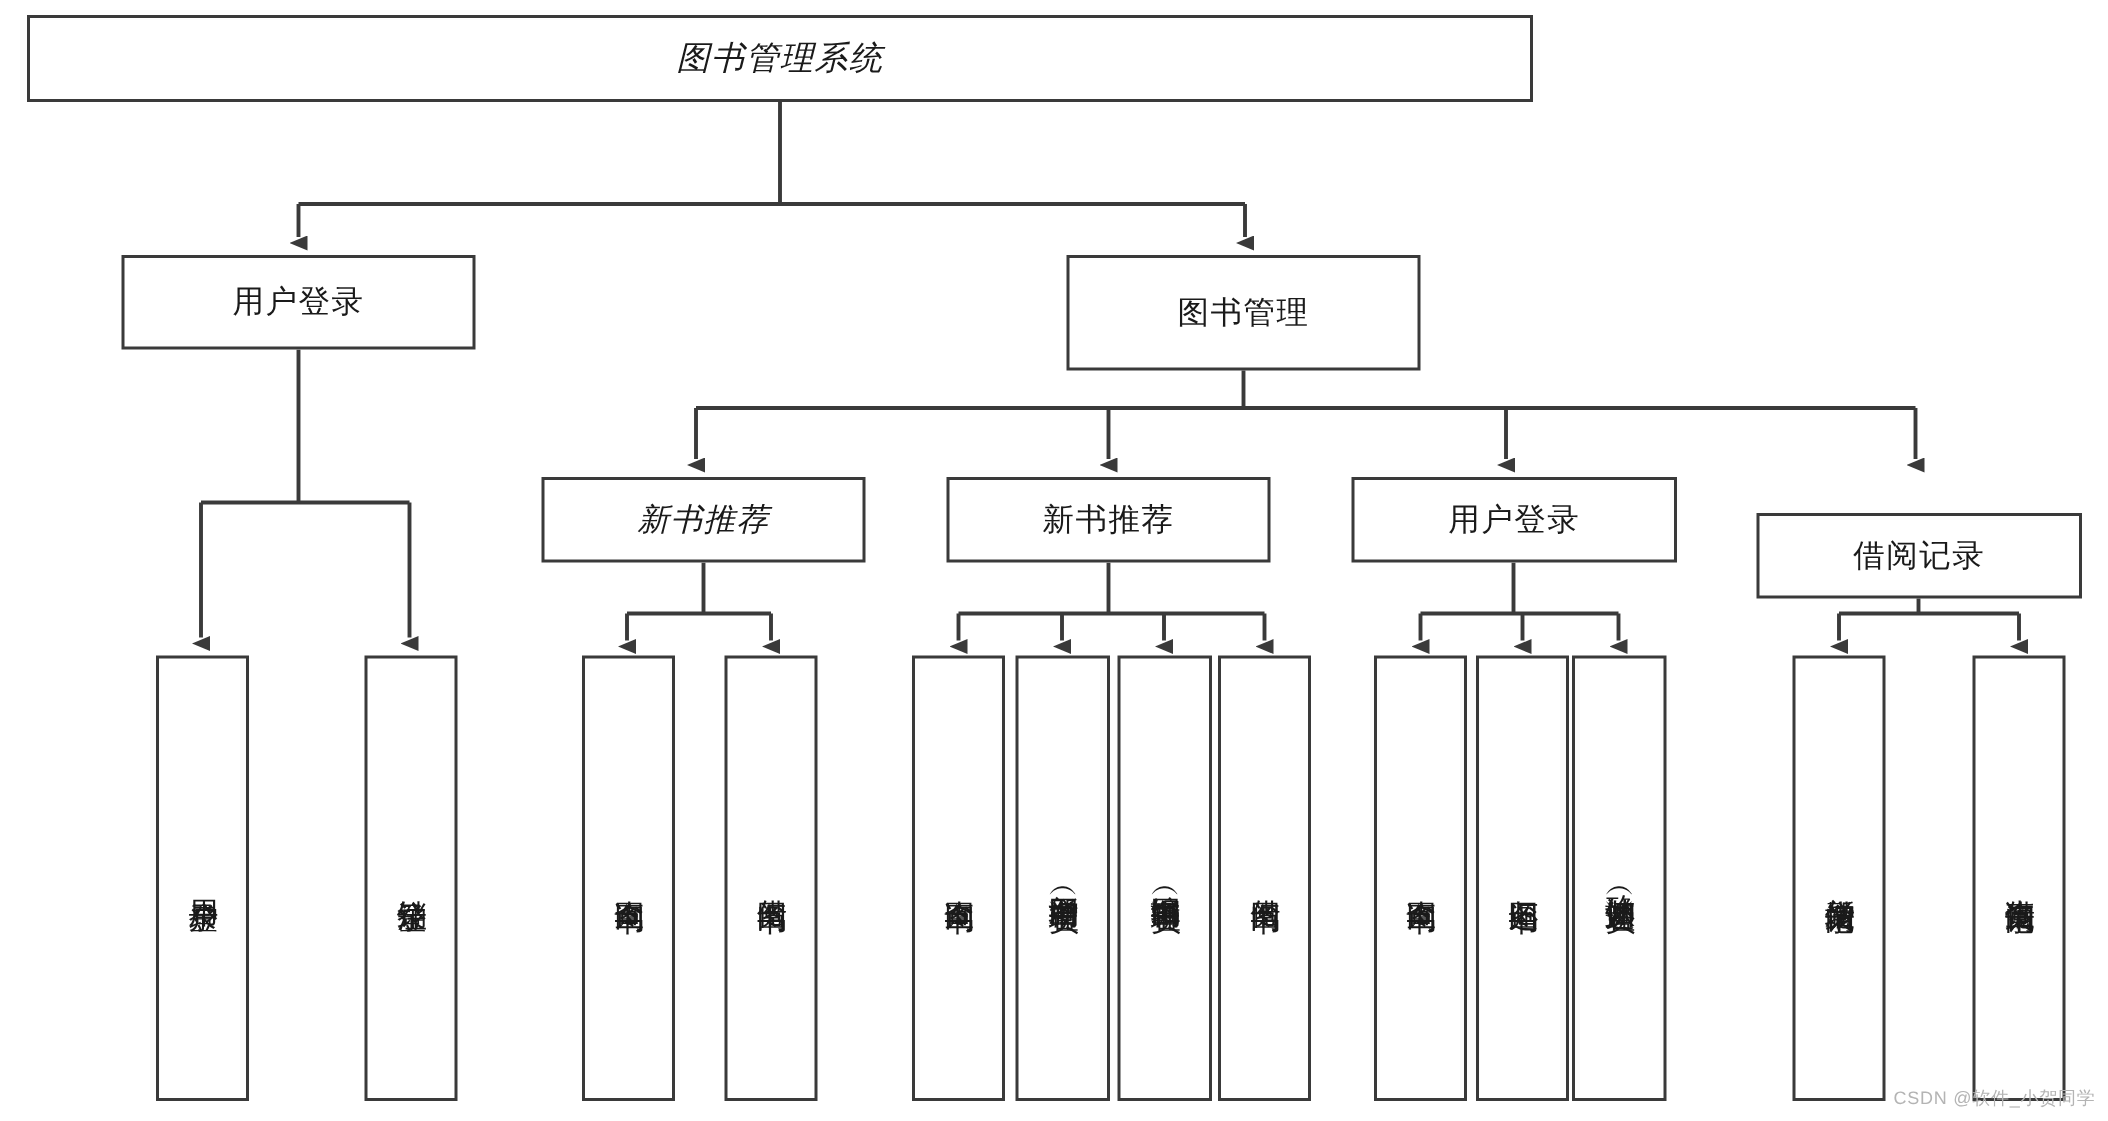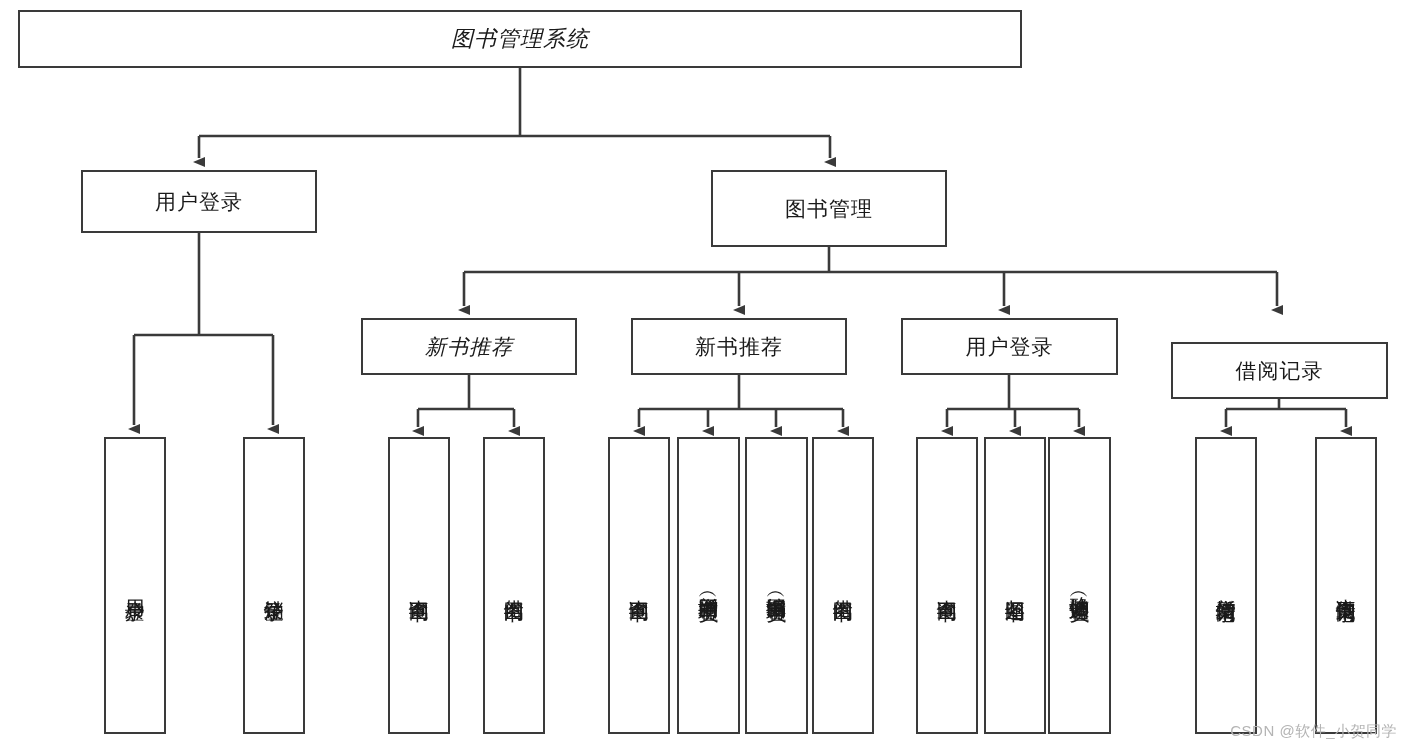--- a/index.html
+++ b/index.html
@@ -54,21 +54,21 @@
     white-space: nowrap;
   }
   .node.root {
     font-size: 22px;
     font-style: italic;
   }
   #watermark {
     position: absolute;
     right: 8px;
     bottom: 6px;
-    font-size: 15px;
+    font-size: 12px;
     color: #b4b4b4;
     letter-spacing: 0.5px;
     z-index: 9;
     white-space: nowrap;
   }
 </style>
 </head>
 <body>
 
 <div id="diagram-root">

